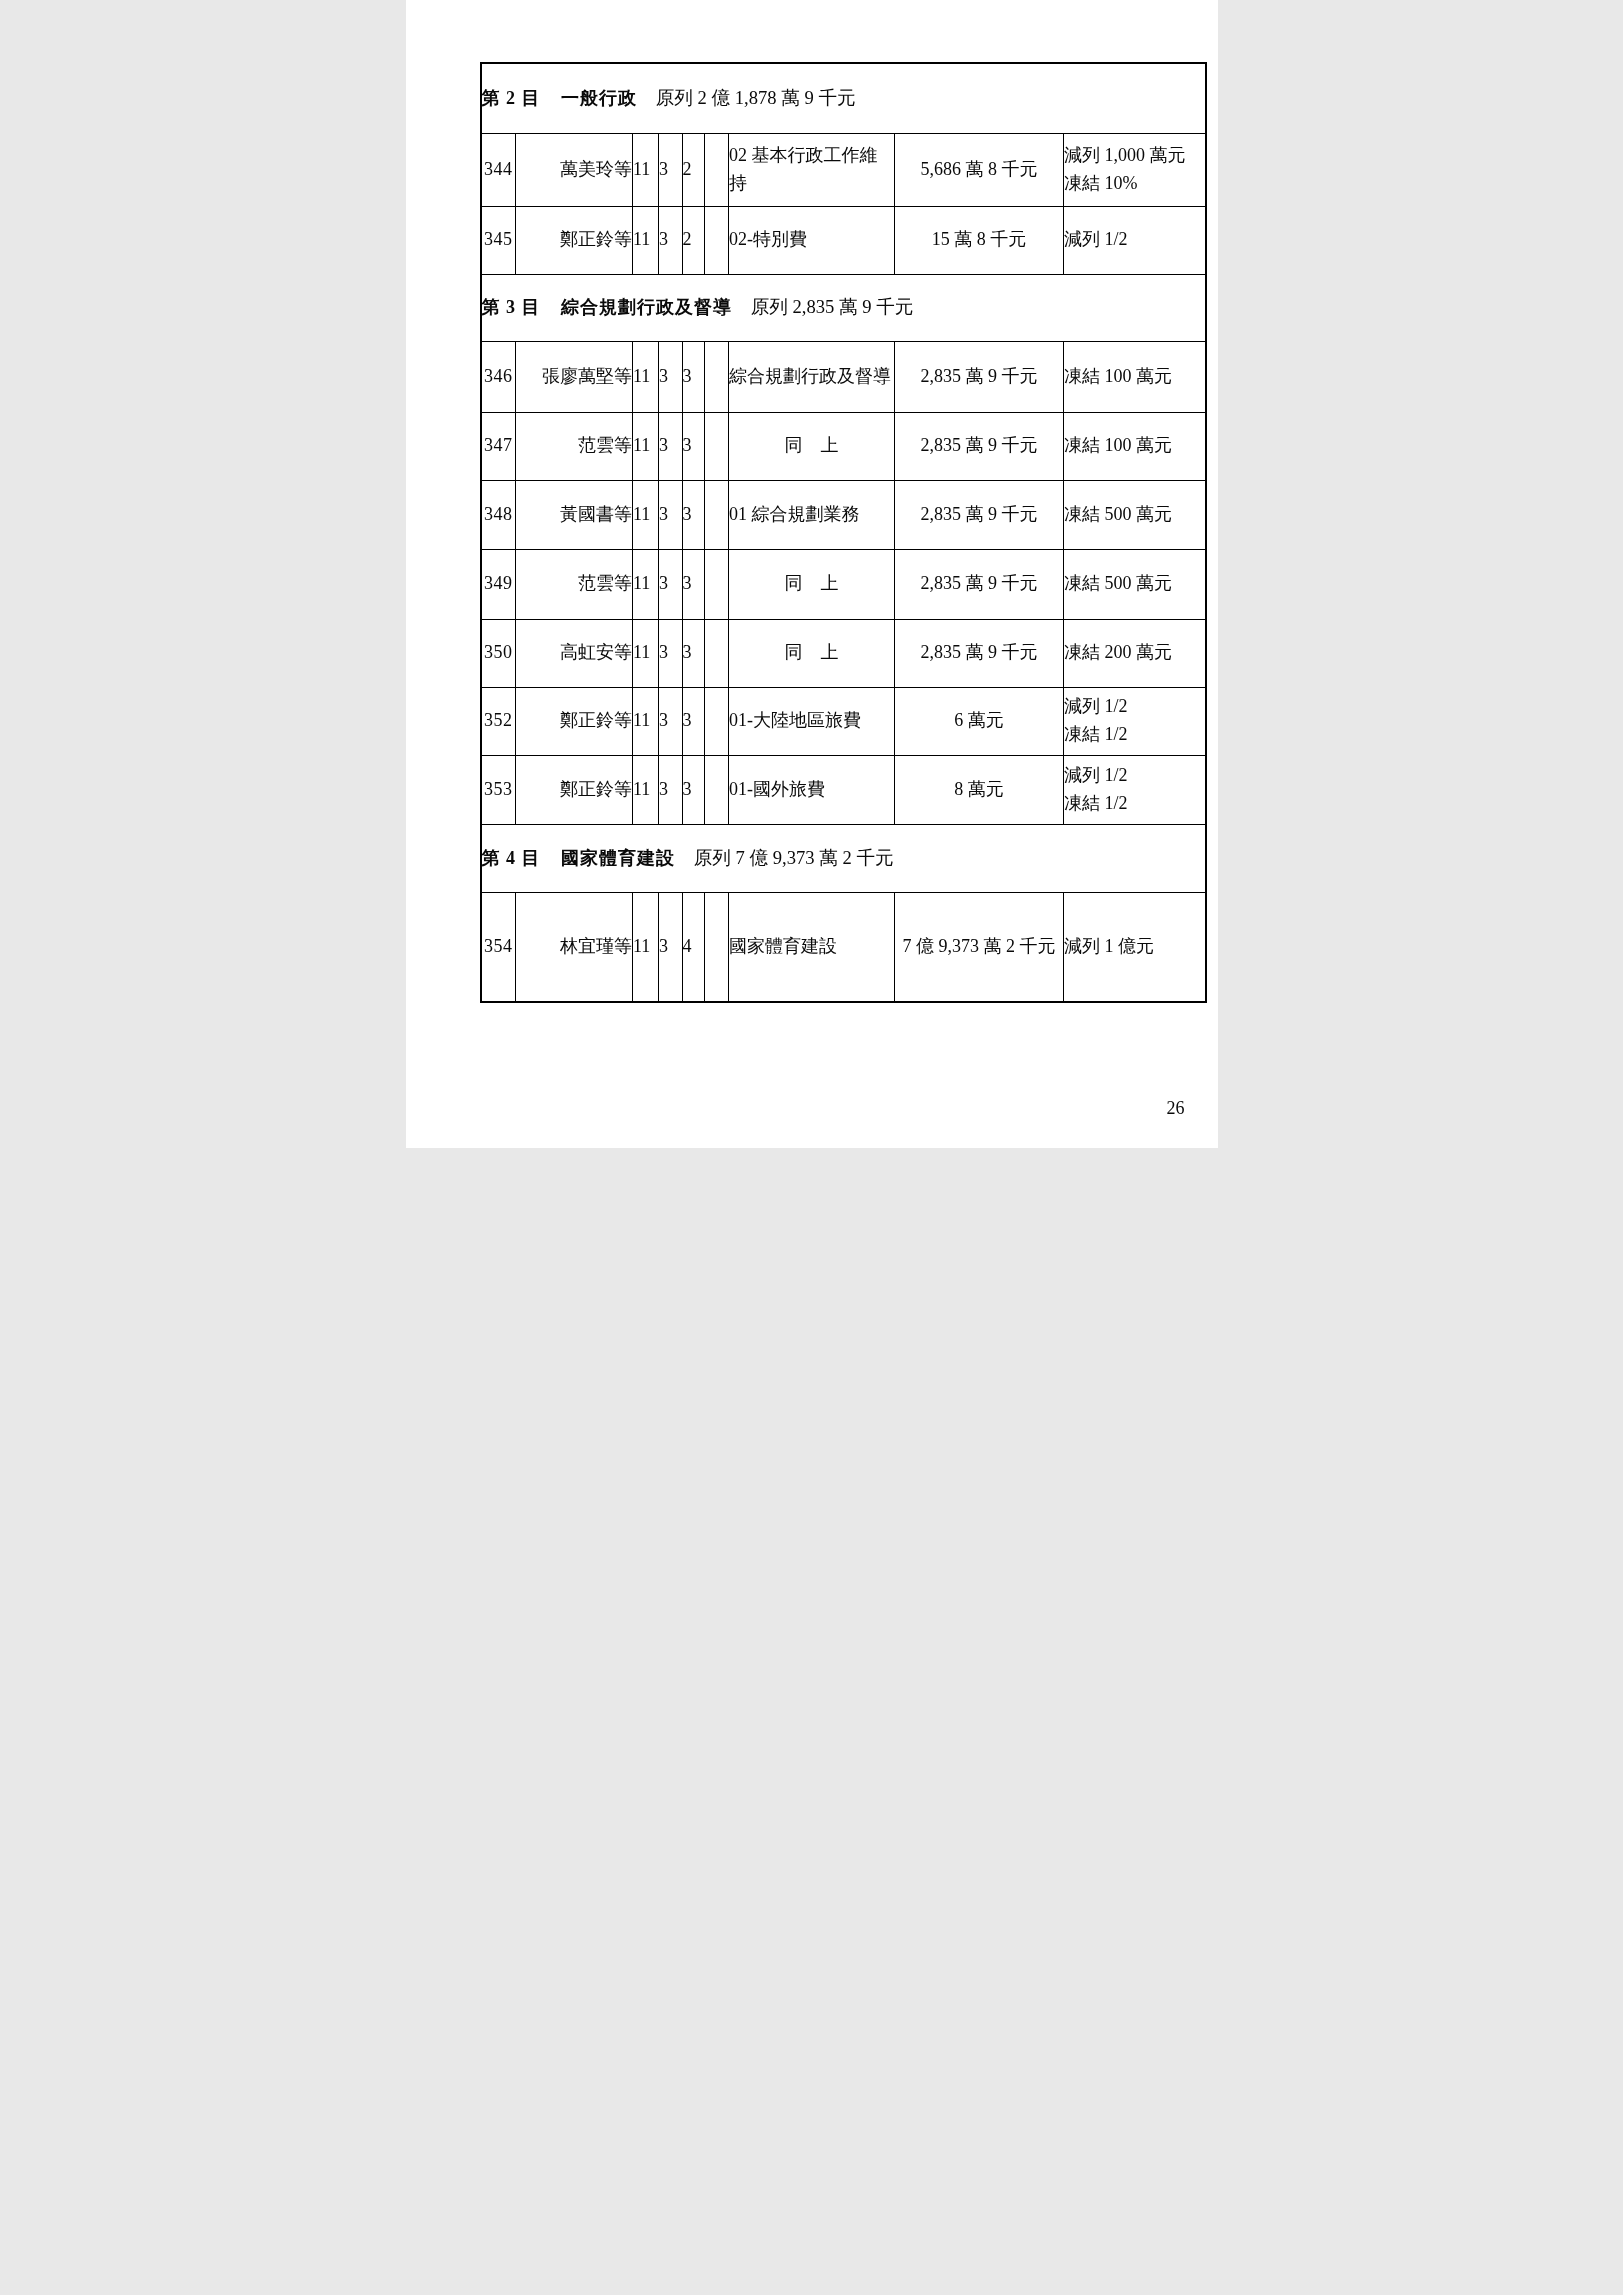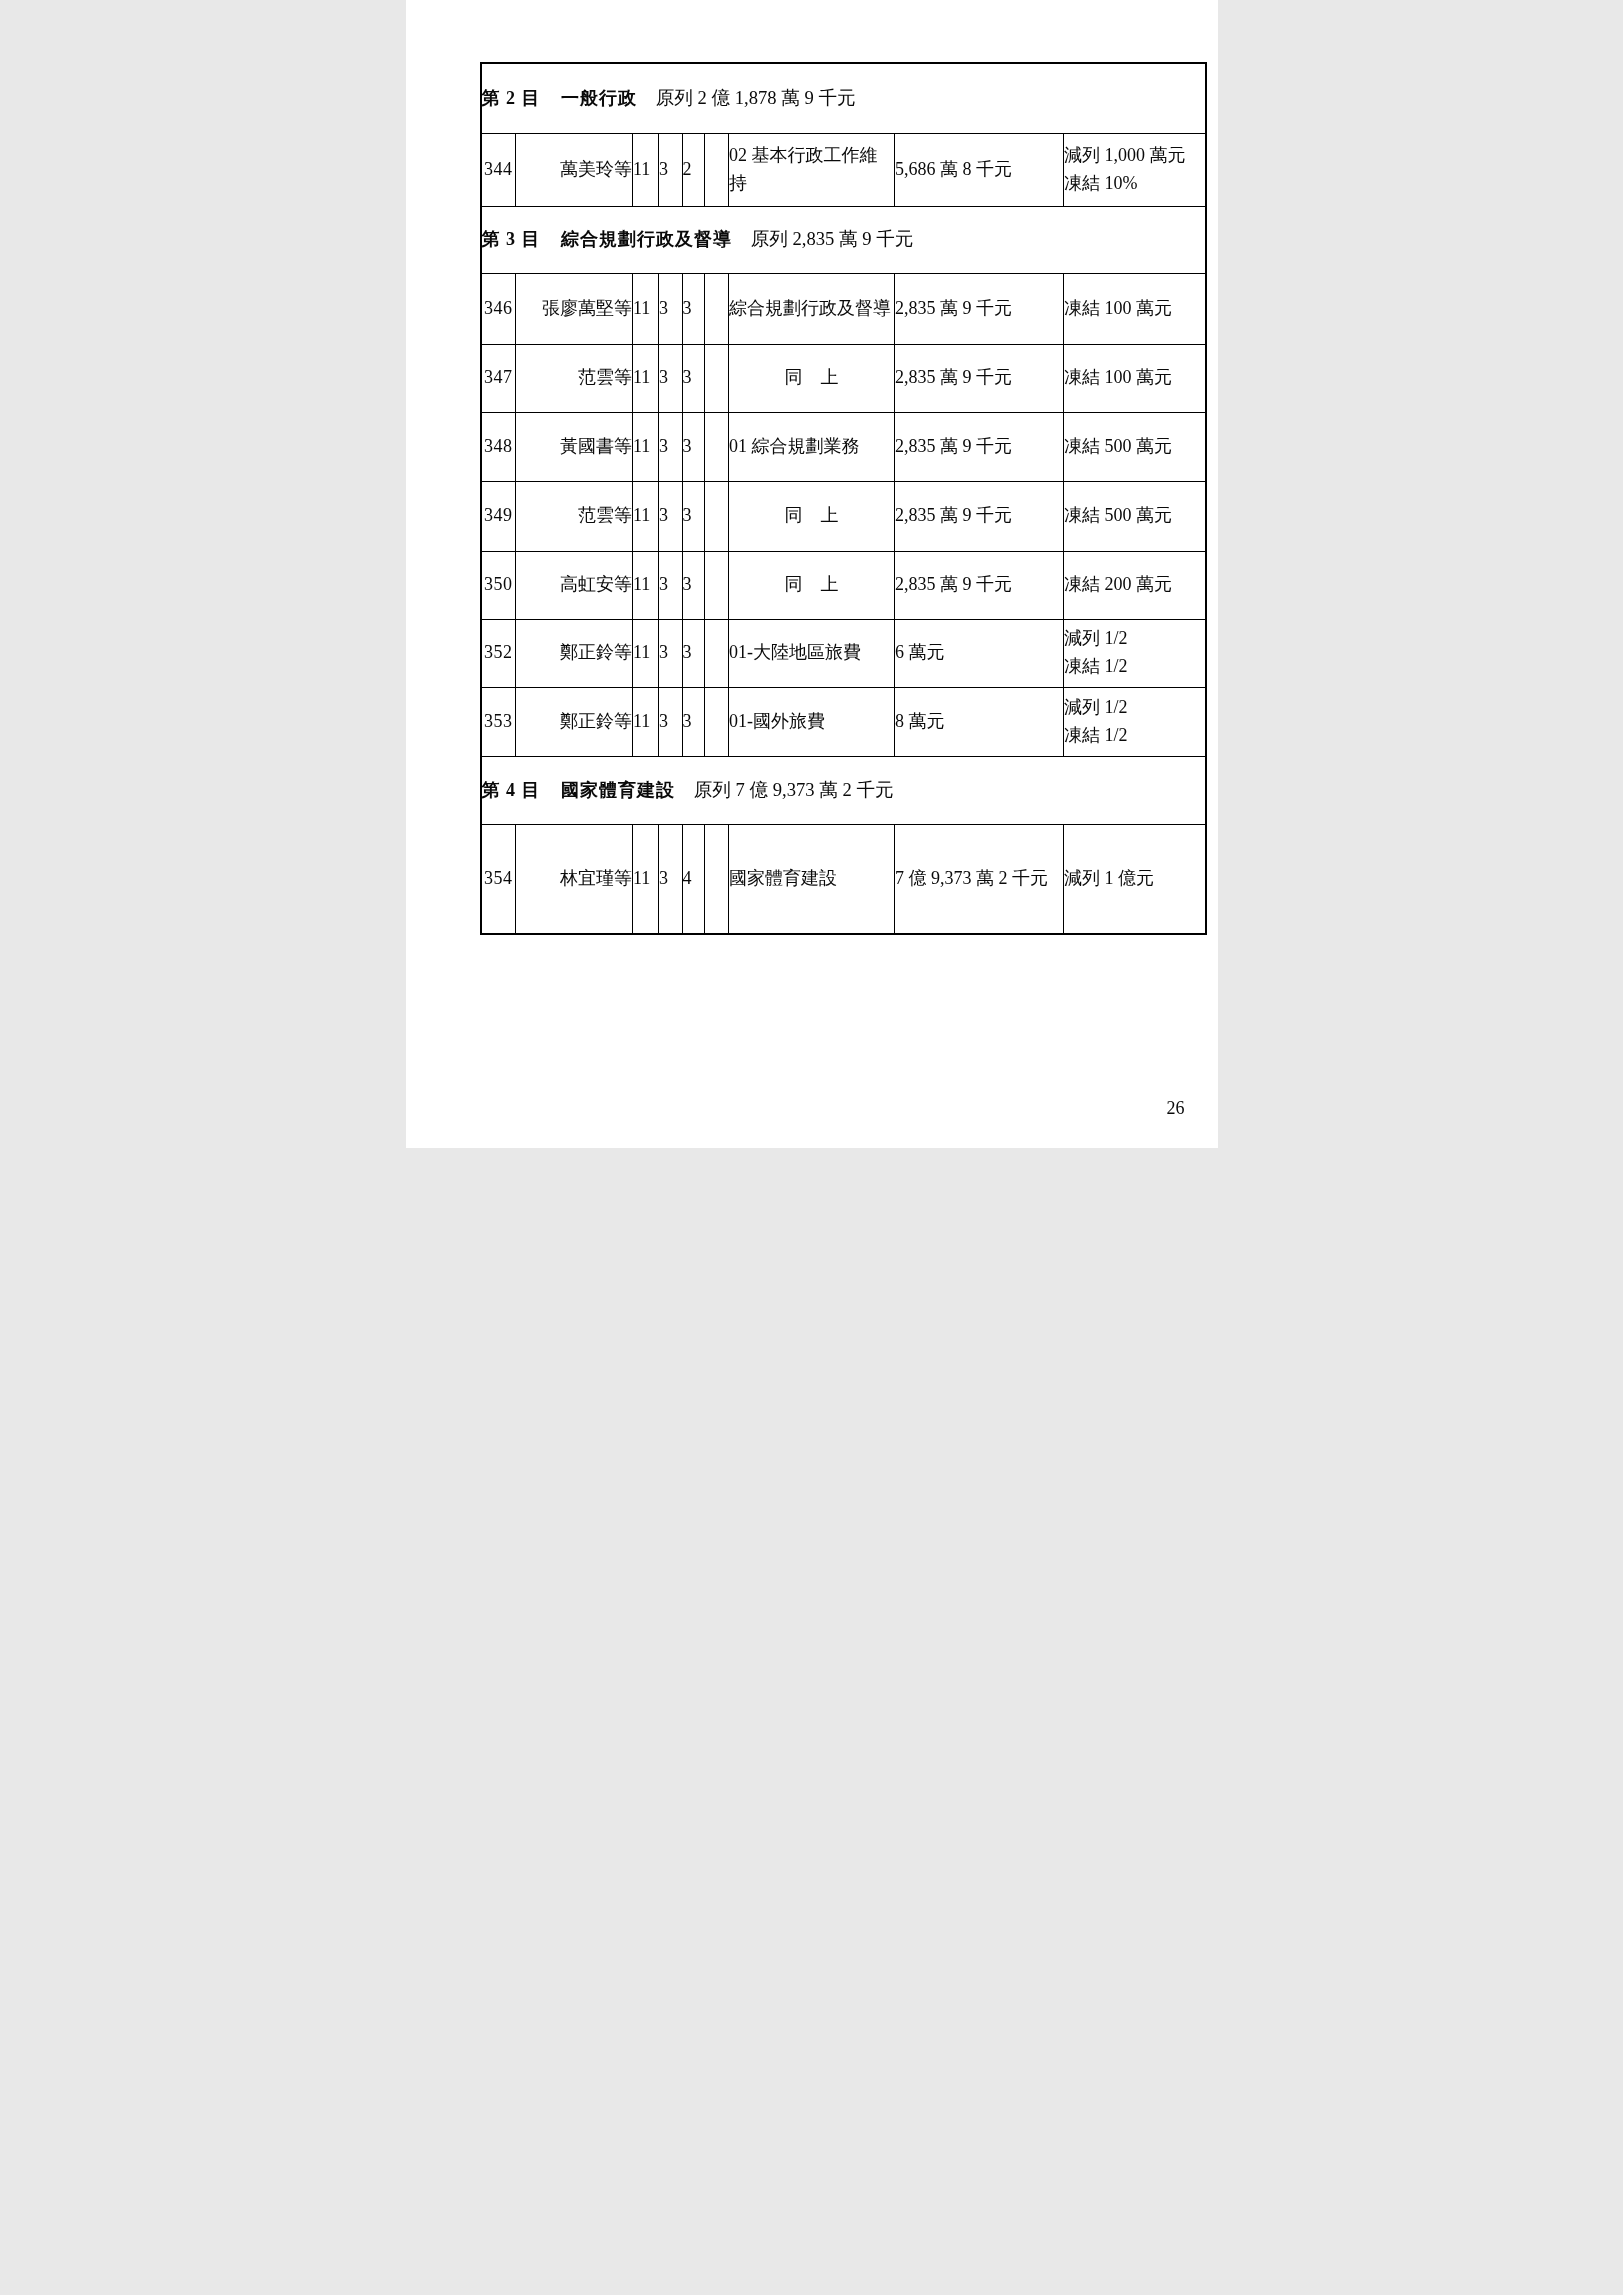--- a/index.html
+++ b/index.html
@@ -31,21 +31,21 @@
     font-size:18px;
     line-height:1.55;
     overflow:hidden;
     padding:0;
   }
   td.seq{ text-align:center; letter-spacing:0.5px;margin-top:40px;}
   td.name{ padding-left:3.9px; text-align:right;}
   td.code{ text-align:left;}
   td.item{ padding-left:2.9px; padding-right:2px; text-align:left;}
   td.item.c{ text-align:center; padding-left:0;}
-  td.amount{ padding-left:3.9px; padding-right:2px; text-align:left;}
+  td.amount{ padding-left:3.9px; padding-right:2px; text-align:center;}
   td.action{ padding-left:4.9px; padding-right:2.9px; text-align:left; white-space:pre-line; line-height:1.65;}
   td.section{
     border-left:none;border-right:none;
     padding-left:5.9px;
     font-size:19.6px;
     vertical-align:middle;
   }
   .sec-label{ font-weight:700; letter-spacing:1px;}
   .sec-title{ font-weight:700; margin-left:20.6px; letter-spacing:1px;}
   .sec-note{ font-weight:400; margin-left:18.6px; font-size:18.6px;}
@@ -88,20 +88,31 @@
         <td class="code">11</td>
         <td class="code">3</td>
         <td class="code">2</td>
         <td class="code"></td>
         <td class="item">02 基本行政工作維持</td>
         <td class="amount">5,686 萬 8 千元</td>
         <td class="action">減列 1,000 萬元
 凍結 10%</td>
       </tr>
 
+      <tr style="height:68px">
+        <td class="seq">345</td>
+        <td class="name">鄭正鈴等</td>
+        <td class="code">11</td>
+        <td class="code">3</td>
+        <td class="code">2</td>
+        <td class="code"></td>
+        <td class="item">02-特別費</td>
+        <td class="amount">15 萬 8 千元</td>
+        <td class="action">減列 1/2</td>
+      </tr>
 
       <tr style="height:67px">
         <td class="section" colspan="9">
           <span class="sec-label">第 3 目</span><span class="sec-title">綜合規劃行政及督導</span><span class="sec-note">原列 2,835 萬 9 千元</span>
         </td>
       </tr>
 
       <tr style="height:71px">
         <td class="seq">346</td>
         <td class="name">張廖萬堅等</td>

